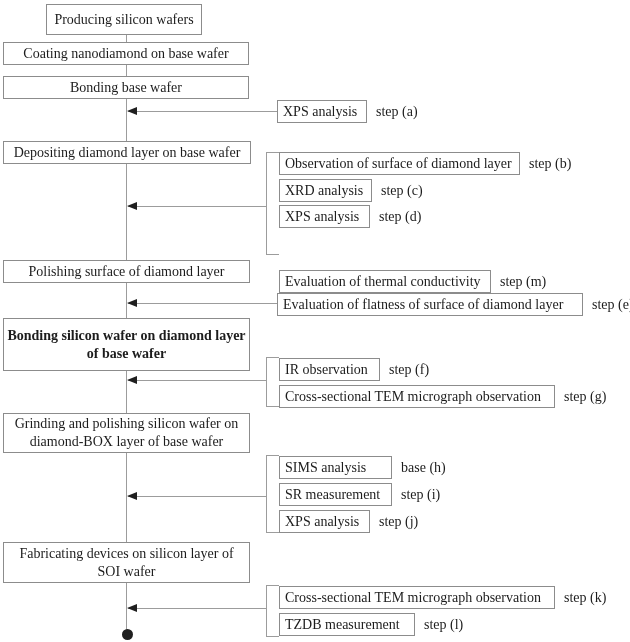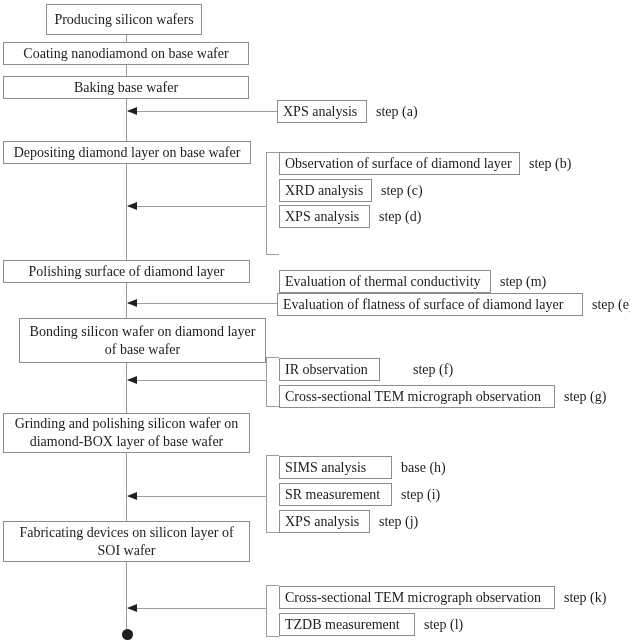--- a/index.html
+++ b/index.html
@@ -95,37 +95,37 @@
 
   <div class="vline" style="left:126px; top:27px; height:603px;"></div>
 
   <div class="pbox" style="left:46px; top:4px;  width:156px; height:31px;">
       <span>Producing silicon wafers</span>
     </div>
   <div class="pbox" style="left:3px;  top:42px; width:246px; height:23px;">
       <span>Coating nanodiamond on base wafer</span>
     </div>
   <div class="pbox" style="left:3px;  top:76px; width:246px; height:23px;">
-      <span>Baking base wafer</span>
+      <span>Bonding base wafer</span>
     </div>
   <div class="pbox" style="left:3px;  top:141px; width:248px; height:23px;">
       <span>Depositing diamond layer on base wafer</span>
     </div>
   <div class="pbox" style="left:3px;  top:260px; width:247px; height:23px;">
       <span>Polishing surface of diamond layer</span>
     </div>
-  <div class="pbox" style="left:19px;  top:318px; width:247px; height:45px;">
+  <div class="pbox" style="left:3px;  top:318px; width:247px; height:53px;font-weight:bold;">
       <span>Bonding silicon wafer on diamond layer
 of base wafer</span>
     </div>
   <div class="pbox" style="left:3px;  top:413px; width:247px; height:40px;">
       <span>Grinding and polishing silicon wafer on
 diamond-BOX layer of base wafer</span>
     </div>
-  <div class="pbox" style="left:3px;  top:521px; width:247px; height:41px;">
+  <div class="pbox" style="left:3px;  top:542px; width:247px; height:41px;">
       <span>Fabricating devices on silicon layer of
 SOI wafer</span>
     </div>
 
   <div class="arrow" style="left:128px; top:111px; width:149px;">
       <span class="head"></span>
     </div>
   <div class="arrow" style="left:128px; top:206px; width:138px;">
       <span class="head"></span>
     </div>
@@ -176,21 +176,21 @@
         <span>Evaluation of thermal conductivity</span>
       </div>
     <div class="step-label">step (m)</div>
   </div>
   <div class="side-row" style="left:277px; top:293px;">
     <div class="sbox" style="width:306px;">
         <span>Evaluation of flatness of surface of diamond layer</span>
       </div>
     <div class="step-label">step (e)</div>
   </div>
-  <div class="side-row" style="left:279px; top:358px;gap:24px;">
+  <div class="side-row" style="left:279px; top:358px;">
     <div class="sbox" style="width:101px;">
         <span>IR observation</span>
       </div>
     <div class="step-label">step (f)</div>
   </div>
   <div class="side-row" style="left:279px; top:385px;">
     <div class="sbox" style="width:276px;">
         <span>Cross-sectional TEM micrograph observation</span>
       </div>
     <div class="step-label">step (g)</div>

